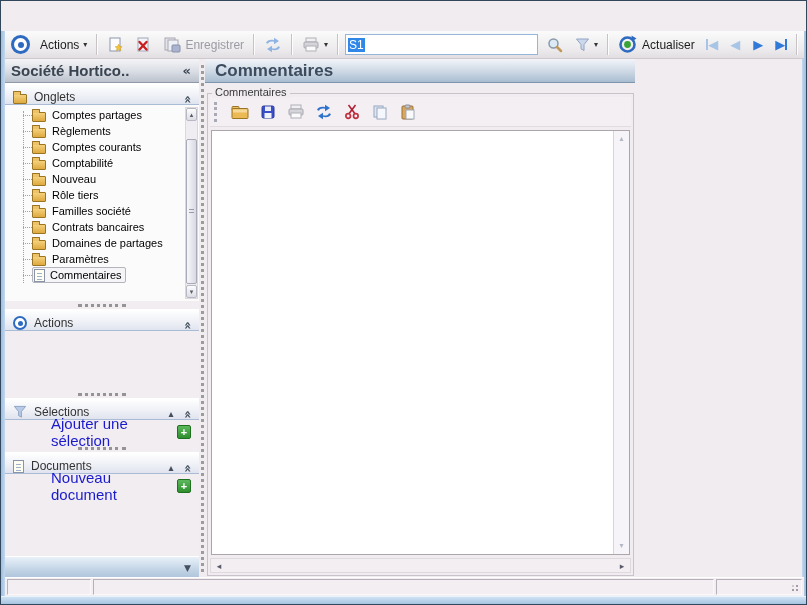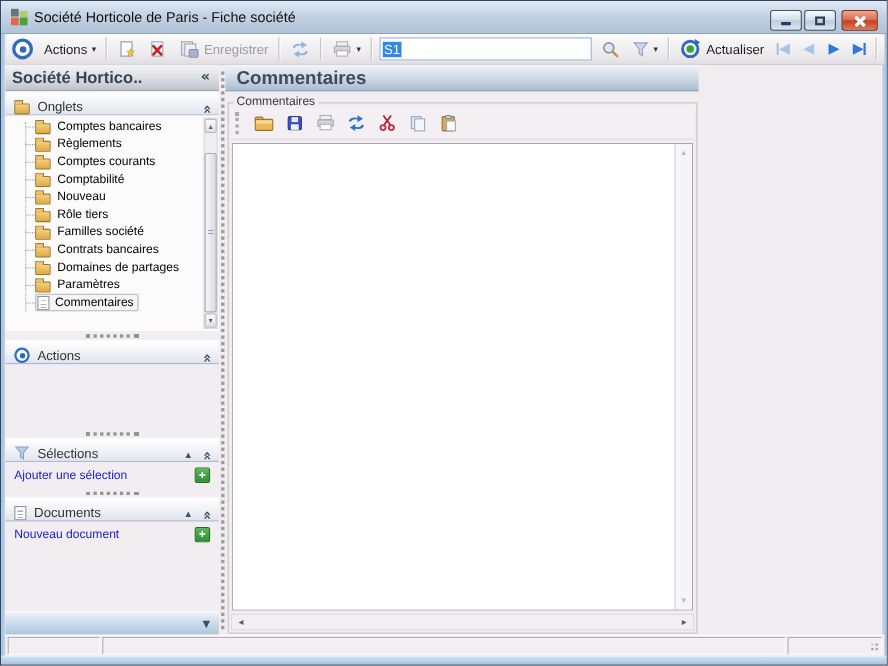--- a/index.html
+++ b/index.html
@@ -106,21 +106,21 @@
   .vsb .thumb { position:absolute; left:0; right:0; top:31px; bottom:14px;
     background:linear-gradient(90deg,#f6f6fa,#d9d9e3); border:1px solid #a9a9b8; border-radius:2px; }
   .vsb .thumb::after { content:""; position:absolute; left:2px; right:2px; top:50%; margin-top:-3px; height:6px;
     background:repeating-linear-gradient(#9a9aac 0 1px, transparent 1px 3px); }
 
   .hsplit { height:8px; flex:none; position:relative; }
   .hsplit::before { content:""; position:absolute; left:50%; top:3px; width:48px; margin-left:-24px;
     border-top:3px dotted #949494; }
   .fill { flex:1; }
   .linkrow { height:24px; flex:none; display:flex; align-items:center; padding:0 8px; }
-  .linkrow a { font-size:11px; color:#1a1acc; text-decoration:none; flex:1; }
+  .linkrow a { font-size:15px; color:#1a1acc; text-decoration:none; flex:1;margin-left:38px; }
   .plusbtn { width:14px; height:14px; background:linear-gradient(#5cb85c,#2f8f2f); border:1px solid #1f701f;
     border-radius:2px; color:#fff; font-size:11px; font-weight:bold; line-height:12px; text-align:center; }
   .sb-bottom { height:22px; flex:none; background:linear-gradient(#e9f1f9,#c2d4e6 60%,#aec4da);
     border-top:1px solid #fff; display:flex; align-items:center; justify-content:flex-end; padding-right:8px; }
   .sb-bottom .ovf { font-size:9px; color:#44505e; }
 
   
   .content { position:absolute; left:200px; top:0; right:8px; bottom:0; }
   .main-header { position:absolute; left:0; top:0; right:0; height:24px;
     background:linear-gradient(#f2f5f9,#ccd8e4 55%,#a9bdd1); border-bottom:1px solid #7e96ad;
@@ -154,43 +154,20 @@
   .grip { position:absolute; right:3px; bottom:3px; width:2px; height:2px; background:#a39aa3;
     box-shadow:-4px 0 #a39aa3, 0 -4px #a39aa3, -4px -4px #cfc6cf; }
 
   svg { display:block; }
 </style>
 </head>
 <body>
 
 <div class="window">
 
-  <div class="titlebar">
-    <div class="appicon">
-      <span class="ai-tl"></span>
-        <span class="ai-bl"></span>
-        <span class="ai-tr"></span>
-        <span class="ai-br"></span>
-    </div>
-    <div class="title-text">Société Horticole de Paris -  Fiche société</div>
-    <div class="wbtns">
-      <div class="wbtn">
-          <span class="g-min"></span>
-        </div>
-      <div class="wbtn">
-          <span class="g-max"></span>
-        </div>
-      <div class="wbtn wbtn-close">
-          <span class="g-close">
-            <i></i>
-            <i></i>
-          </span>
-        </div>
-    </div>
-  </div>
   <div class="frame-l"></div>
   <div class="frame-r"></div>
   <div class="frame-b"></div>
 
   <div class="toolbar">
     <span class="target big"></span>
     <div class="tbtn">
       <span>Actions</span>
       <span class="dd glyph">▾</span>
     </div>
@@ -284,21 +261,21 @@
       <div class="sect-head">
         <span class="fold"></span>
         <span class="lbl">Onglets</span>
         <span class="chev2 glyph">«</span>
       </div>
 
       <div class="tree">
         <div class="trow">
             <span class="stub"></span>
             <span class="fold"></span>
-            <span class="tlabel">Comptes bancaires</span>
+            <span class="tlabel">Comptes partages</span>
           </div>
         <div class="trow">
             <span class="stub"></span>
             <span class="fold"></span>
             <span class="tlabel">Règlements</span>
           </div>
         <div class="trow">
             <span class="stub"></span>
             <span class="fold"></span>
             <span class="tlabel">Comptes courants</span>

